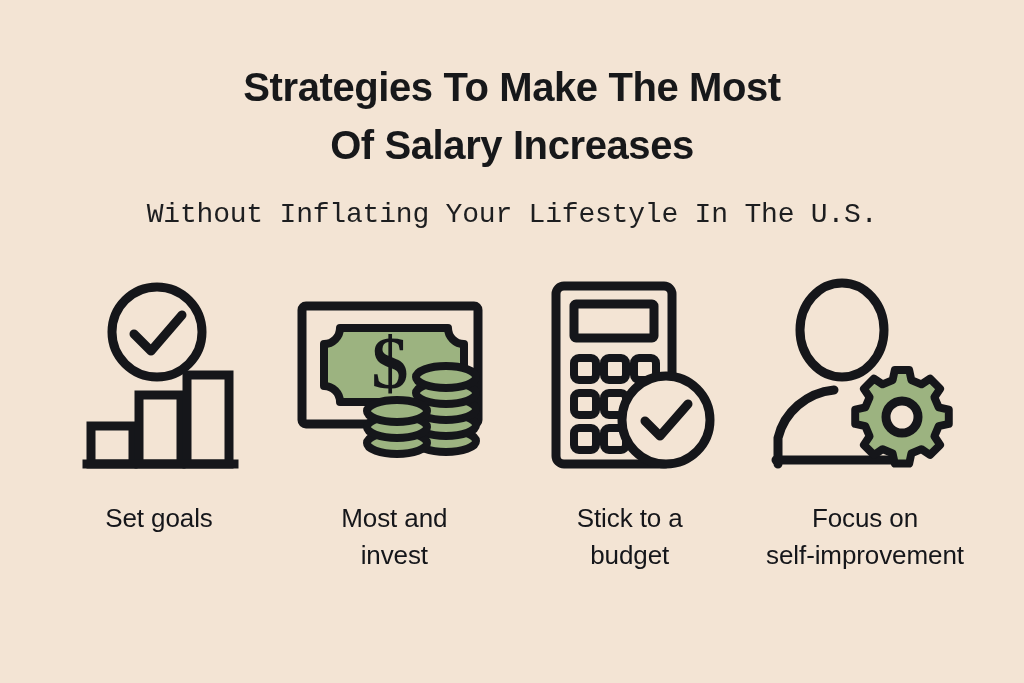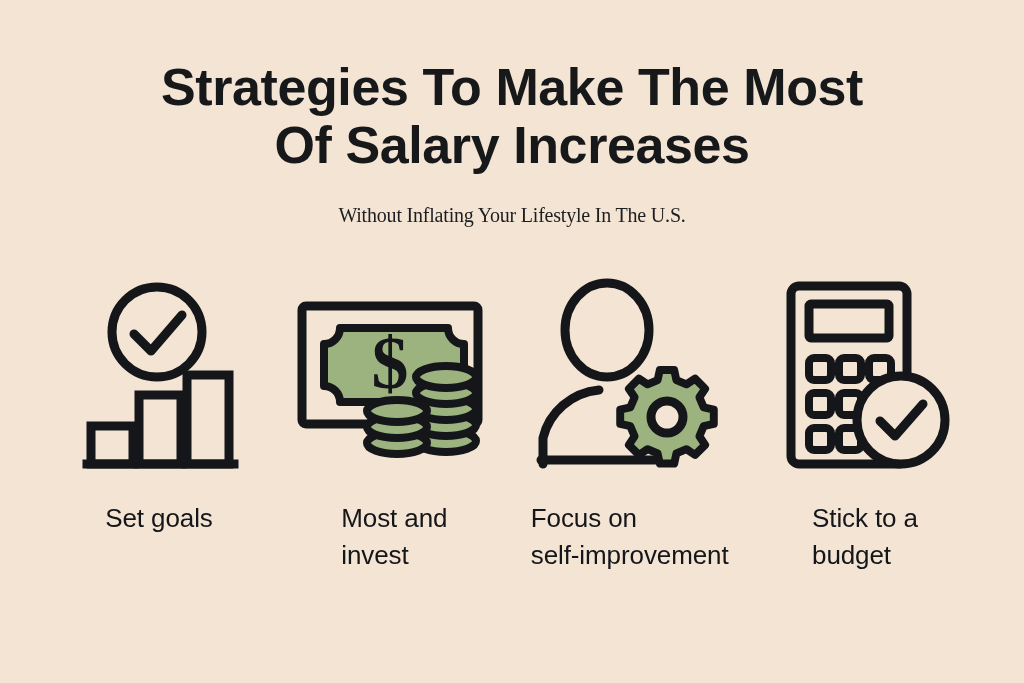--- a/index.html
+++ b/index.html
@@ -24,32 +24,32 @@
   .header {
     position: absolute;
     top: 58px;
     left: 0;
     width: 1024px;
     text-align: center;
   }
   .title {
     font-family: "Liberation Sans", sans-serif;
     font-weight: bold;
-    font-size: 52px;
+    font-size: 40px;
     line-height: 58px;
     letter-spacing: -0.4px;
     color: #17181a;
     margin: 0;
     padding: 0;
     white-space: pre-line;
   }
   .subtitle {
-    font-family: Liberation Serif, serif;
+    font-family: Liberation Mono, monospace;
     font-weight: normal;
-    font-size: 20px;
+    font-size: 28px;
     line-height: 34px;
     letter-spacing: -0.2px;
     color: #1d1e20;
     margin: 0;
     padding-top: 24px;
   }
   .columns {
     position: absolute;
     top: 278px;
     left: 0;
@@ -72,21 +72,21 @@
     width: 100%;
     display: flex;
     align-items: flex-end;
     justify-content: center;
   }
   .icon-box svg {
     display: block;
   }
   .caption {
     margin-top: 26px;
-    text-align: left;
+    text-align: center;
     font-family: "Liberation Sans", sans-serif;
     font-size: 26px;
     line-height: 37px;
     color: #15161a;
     white-space: pre-line;
     letter-spacing: -0.1px;
   }
 </style>
 </head>
 <body>
@@ -149,43 +149,20 @@
             <ellipse cx="103" cy="133" rx="30" ry="11" fill="#9cb380"></ellipse>
           </g>
         </svg>
       </div>
       <div class="caption">Most and
 invest</div>
     </div>
 
     <div class="col">
       <div class="icon-box">
-        <svg width="190" height="196" viewBox="0 0 190 196" aria-hidden="true">
-
-          <ellipse cx="72" cy="52" rx="42" ry="47" fill="none" stroke="#15161a" stroke-width="9"></ellipse>
-
-          <path d="M8 186 L8 160 A64 62 0 0 1 64 112" fill="none" stroke="#15161a" stroke-width="9" stroke-linecap="round"></path>
-
-          <line x1="6" y1="182" x2="124" y2="182" stroke="#15161a" stroke-width="9" stroke-linecap="round"></line>
-
-          <g transform="translate(132,133)">
-            <path d="M -10 -57 L 10 -57 L 13 -43 L 27 -37 L 39 -45 L 53 -31 L 45 -19 L 51 -5
-                     L 65 -2 L 65 18 L 51 21 L 45 35 L 53 47 L 39 61 L 27 53 L 13 59 L 10 73
-                     L -10 73 L -13 59 L -27 53 L -39 61 L -53 47 L -45 35 L -51 21 L -65 18
-                     L -65 -2 L -51 -5 L -45 -19 L -53 -31 L -39 -45 L -27 -37 L -13 -43 Z" transform="scale(0.72)" fill="#9cb380" stroke="#15161a" stroke-width="11" stroke-linejoin="round"></path>
-            <circle cx="0" cy="6" r="16" fill="#f3e4d4" stroke="#15161a" stroke-width="9"></circle>
-          </g>
-        </svg>
-      </div>
-      <div class="caption">Focus on
-self-improvement</div>
-    </div>
-
-    <div class="col">
-      <div class="icon-box">
         <svg width="180" height="196" viewBox="0 0 180 196" aria-hidden="true">
 
           <rect x="16" y="8" width="116" height="178" rx="8" fill="none" stroke="#15161a" stroke-width="9"></rect>
 
           <rect x="34" y="26" width="80" height="34" rx="2" fill="none" stroke="#15161a" stroke-width="9"></rect>
 
           <g fill="none" stroke="#15161a" stroke-width="8">
             <rect x="34" y="80" width="22" height="22" rx="5"></rect>
             <rect x="64" y="80" width="22" height="22" rx="5"></rect>
             <rect x="94" y="80" width="22" height="22" rx="5"></rect>
@@ -196,14 +173,37 @@
           </g>
 
           <circle cx="126" cy="142" r="44" fill="#f3e4d4" stroke="#15161a" stroke-width="9"></circle>
           <path d="M105 143 L120 158 L148 126" fill="none" stroke="#15161a" stroke-width="9" stroke-linecap="round" stroke-linejoin="round"></path>
         </svg>
       </div>
       <div class="caption">Stick to a
 budget</div>
     </div>
 
+    <div class="col">
+      <div class="icon-box">
+        <svg width="190" height="196" viewBox="0 0 190 196" aria-hidden="true">
+
+          <ellipse cx="72" cy="52" rx="42" ry="47" fill="none" stroke="#15161a" stroke-width="9"></ellipse>
+
+          <path d="M8 186 L8 160 A64 62 0 0 1 64 112" fill="none" stroke="#15161a" stroke-width="9" stroke-linecap="round"></path>
+
+          <line x1="6" y1="182" x2="124" y2="182" stroke="#15161a" stroke-width="9" stroke-linecap="round"></line>
+
+          <g transform="translate(132,133)">
+            <path d="M -10 -57 L 10 -57 L 13 -43 L 27 -37 L 39 -45 L 53 -31 L 45 -19 L 51 -5
+                     L 65 -2 L 65 18 L 51 21 L 45 35 L 53 47 L 39 61 L 27 53 L 13 59 L 10 73
+                     L -10 73 L -13 59 L -27 53 L -39 61 L -53 47 L -45 35 L -51 21 L -65 18
+                     L -65 -2 L -51 -5 L -45 -19 L -53 -31 L -39 -45 L -27 -37 L -13 -43 Z" transform="scale(0.72)" fill="#9cb380" stroke="#15161a" stroke-width="11" stroke-linejoin="round"></path>
+            <circle cx="0" cy="6" r="16" fill="#f3e4d4" stroke="#15161a" stroke-width="9"></circle>
+          </g>
+        </svg>
+      </div>
+      <div class="caption">Focus on
+self-improvement</div>
+    </div>
+
   </div>
 </div>
 
 </body></html>

